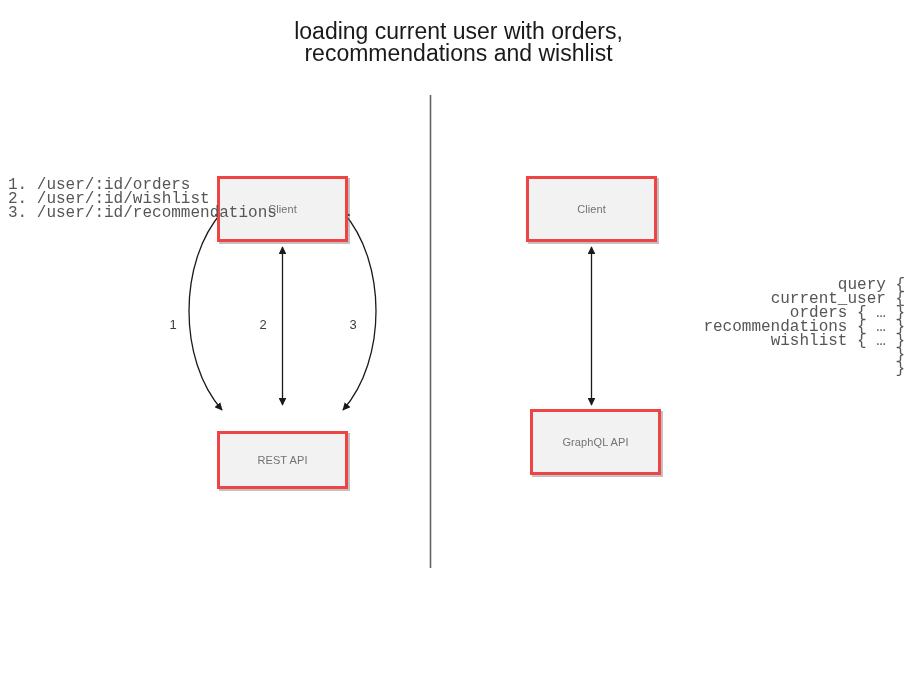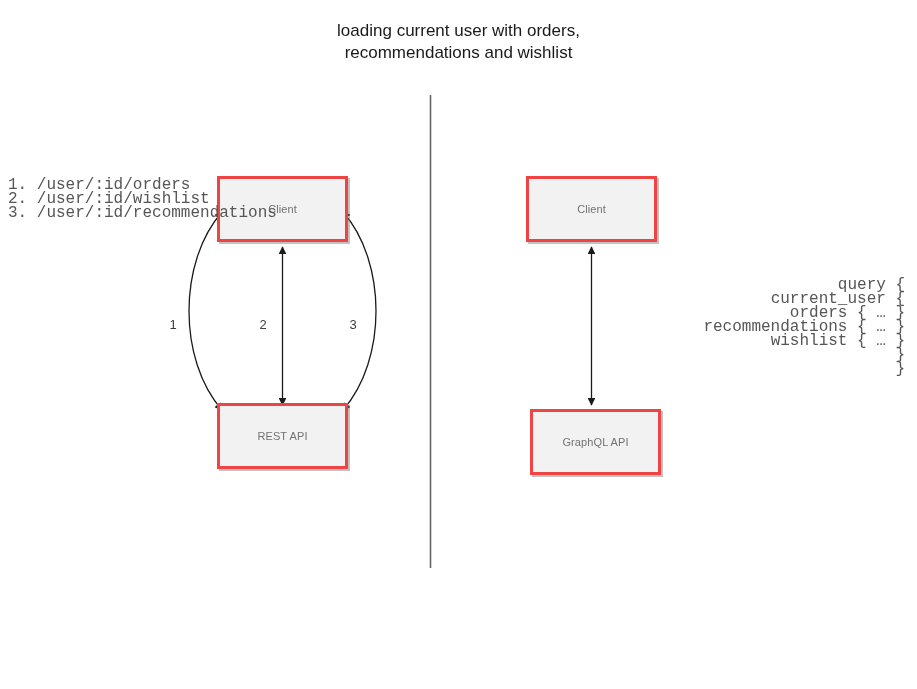--- a/index.html
+++ b/index.html
@@ -20,40 +20,40 @@
     top: 0;
     width: 917px;
     height: 689px;
   }
   .title {
     position: absolute;
     left: 0;
     top: 20px;
     width: 917px;
     text-align: center;
-    font-size: 17px;
+    font-size: 23px;
     line-height: 22px;
     color: #1a1a1a;
     white-space: pre-line;
   }
   .node {
     position: absolute;
     box-sizing: border-box;
     background: #f2f2f2;
     border: 3px solid #ef4444;
     box-shadow: 2px 2px 0 rgba(120,120,120,0.45);
     display: flex;
     align-items: center;
     justify-content: center;
     font-size: 11px;
     color: #737373;
     letter-spacing: 0.1px;
   }
   #node-rest-client   { left: 217px; top: 176px; width: 131px; height: 66px; }
-  #node-rest-api      { left: 217px; top: 403px; width: 131px; height: 66px; }
+  #node-rest-api      { left: 217px; top: 431px; width: 131px; height: 58px; }
   #node-gql-client    { left: 526px; top: 176px; width: 131px; height: 66px; }
   #node-gql-api       { left: 530px; top: 409px; width: 131px; height: 66px; }
 
   .edge-label {
     position: absolute;
     font-size: 13px;
     color: #3d3d3d;
     text-align: center;
     width: 24px;
   }

